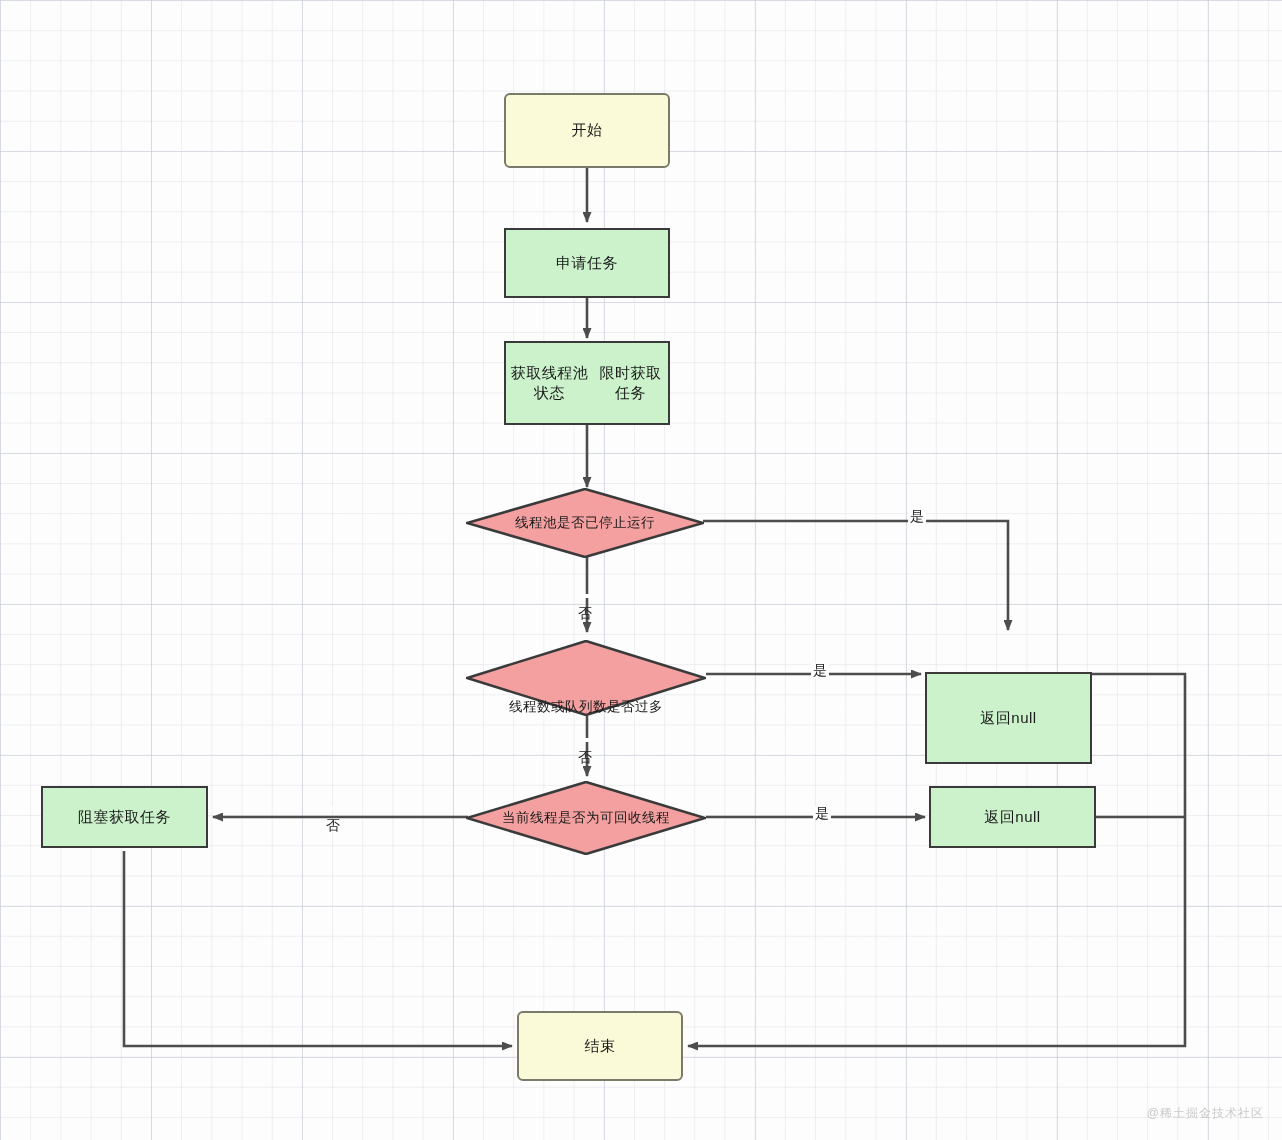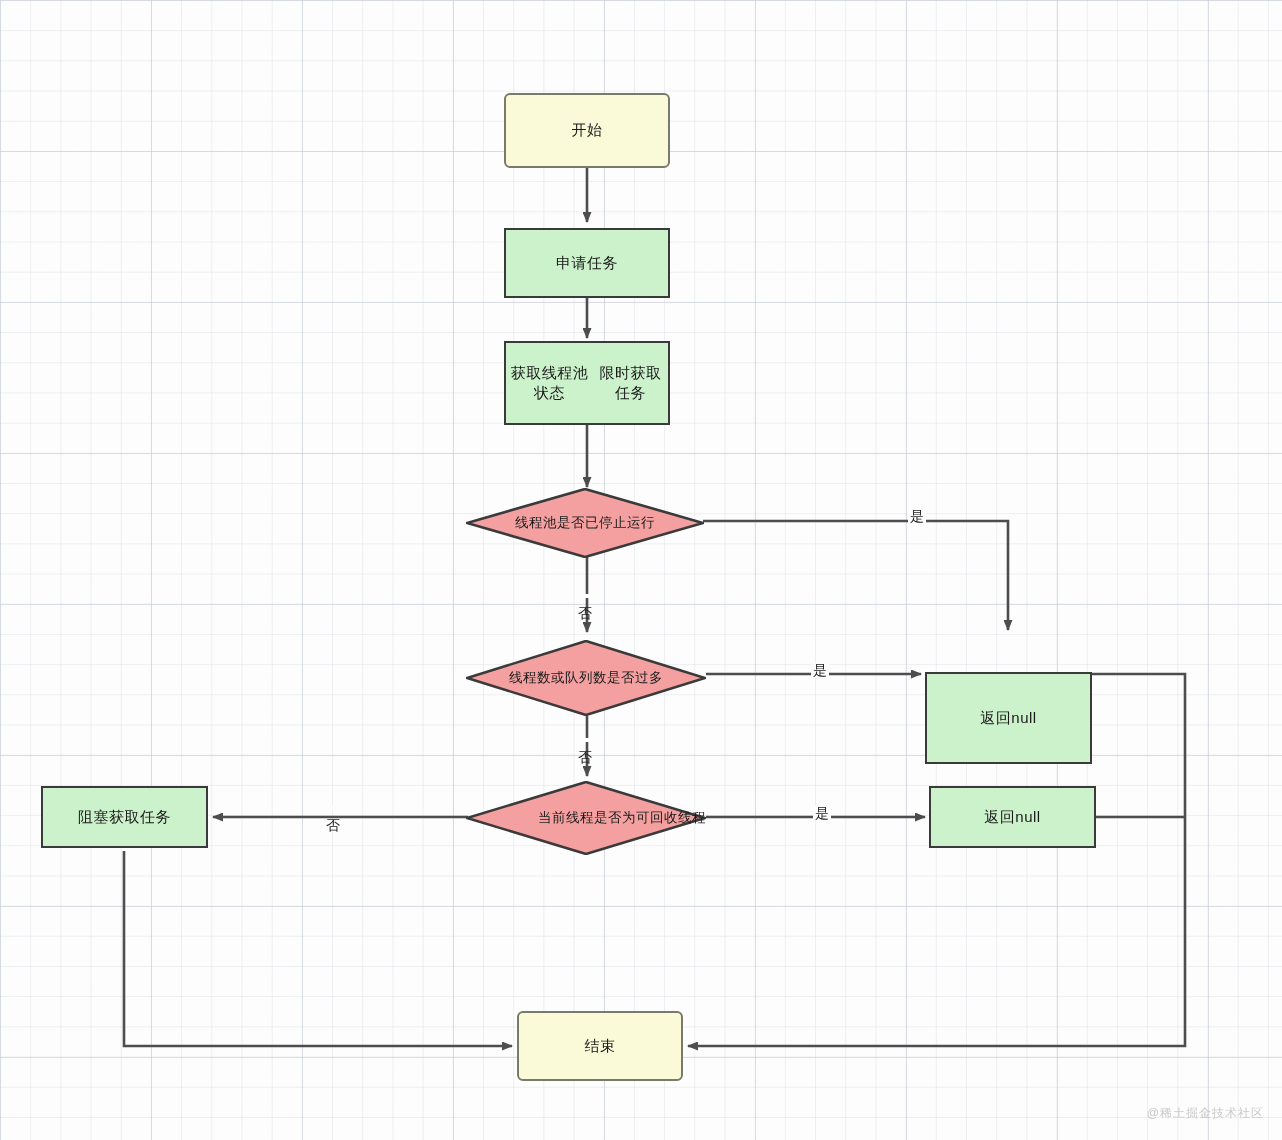--- a/index.html
+++ b/index.html
@@ -143,28 +143,28 @@
     <span>限时获取任务</span>
   </div>
 
   <div class="node node-decision" style="left:466px; top:488px; width:238px; height:70px;">
     <svg class="dshape" viewBox="0 0 238 70" preserveAspectRatio="none">
       <polygon points="119,1 237,35 119,69 1,35" fill="#f4a0a0" stroke="#3a3a3a" stroke-width="2.6"></polygon>
     </svg>
     <span class="dlabel">线程池是否已停止运行</span>
   </div>
 
-  <div class="node node-decision" style="left:466px; top:640px; width:240px; height:76px;">
+  <div class="node node-decision" style="left:466px; top:640px; width:240px; height:76px;align-items:flex-end;">
     <svg class="dshape" viewBox="0 0 240 76" preserveAspectRatio="none">
       <polygon points="120,1 239,38 120,75 1,38" fill="#f4a0a0" stroke="#3a3a3a" stroke-width="2.6"></polygon>
     </svg>
     <span class="dlabel">线程数或队列数是否过多</span>
   </div>
 
-  <div class="node node-decision" style="left:466px; top:781px; width:240px; height:74px;justify-content:flex-end;">
+  <div class="node node-decision" style="left:466px; top:781px; width:240px; height:74px;">
     <svg class="dshape" viewBox="0 0 240 74" preserveAspectRatio="none">
       <polygon points="120,1 239,37 120,73 1,37" fill="#f4a0a0" stroke="#3a3a3a" stroke-width="2.6"></polygon>
     </svg>
     <span class="dlabel">当前线程是否为可回收线程</span>
   </div>
 
   <div class="node node-rect" style="left:925px; top:672px; width:167px; height:92px;">
     <span>返回null</span>
   </div>
 

